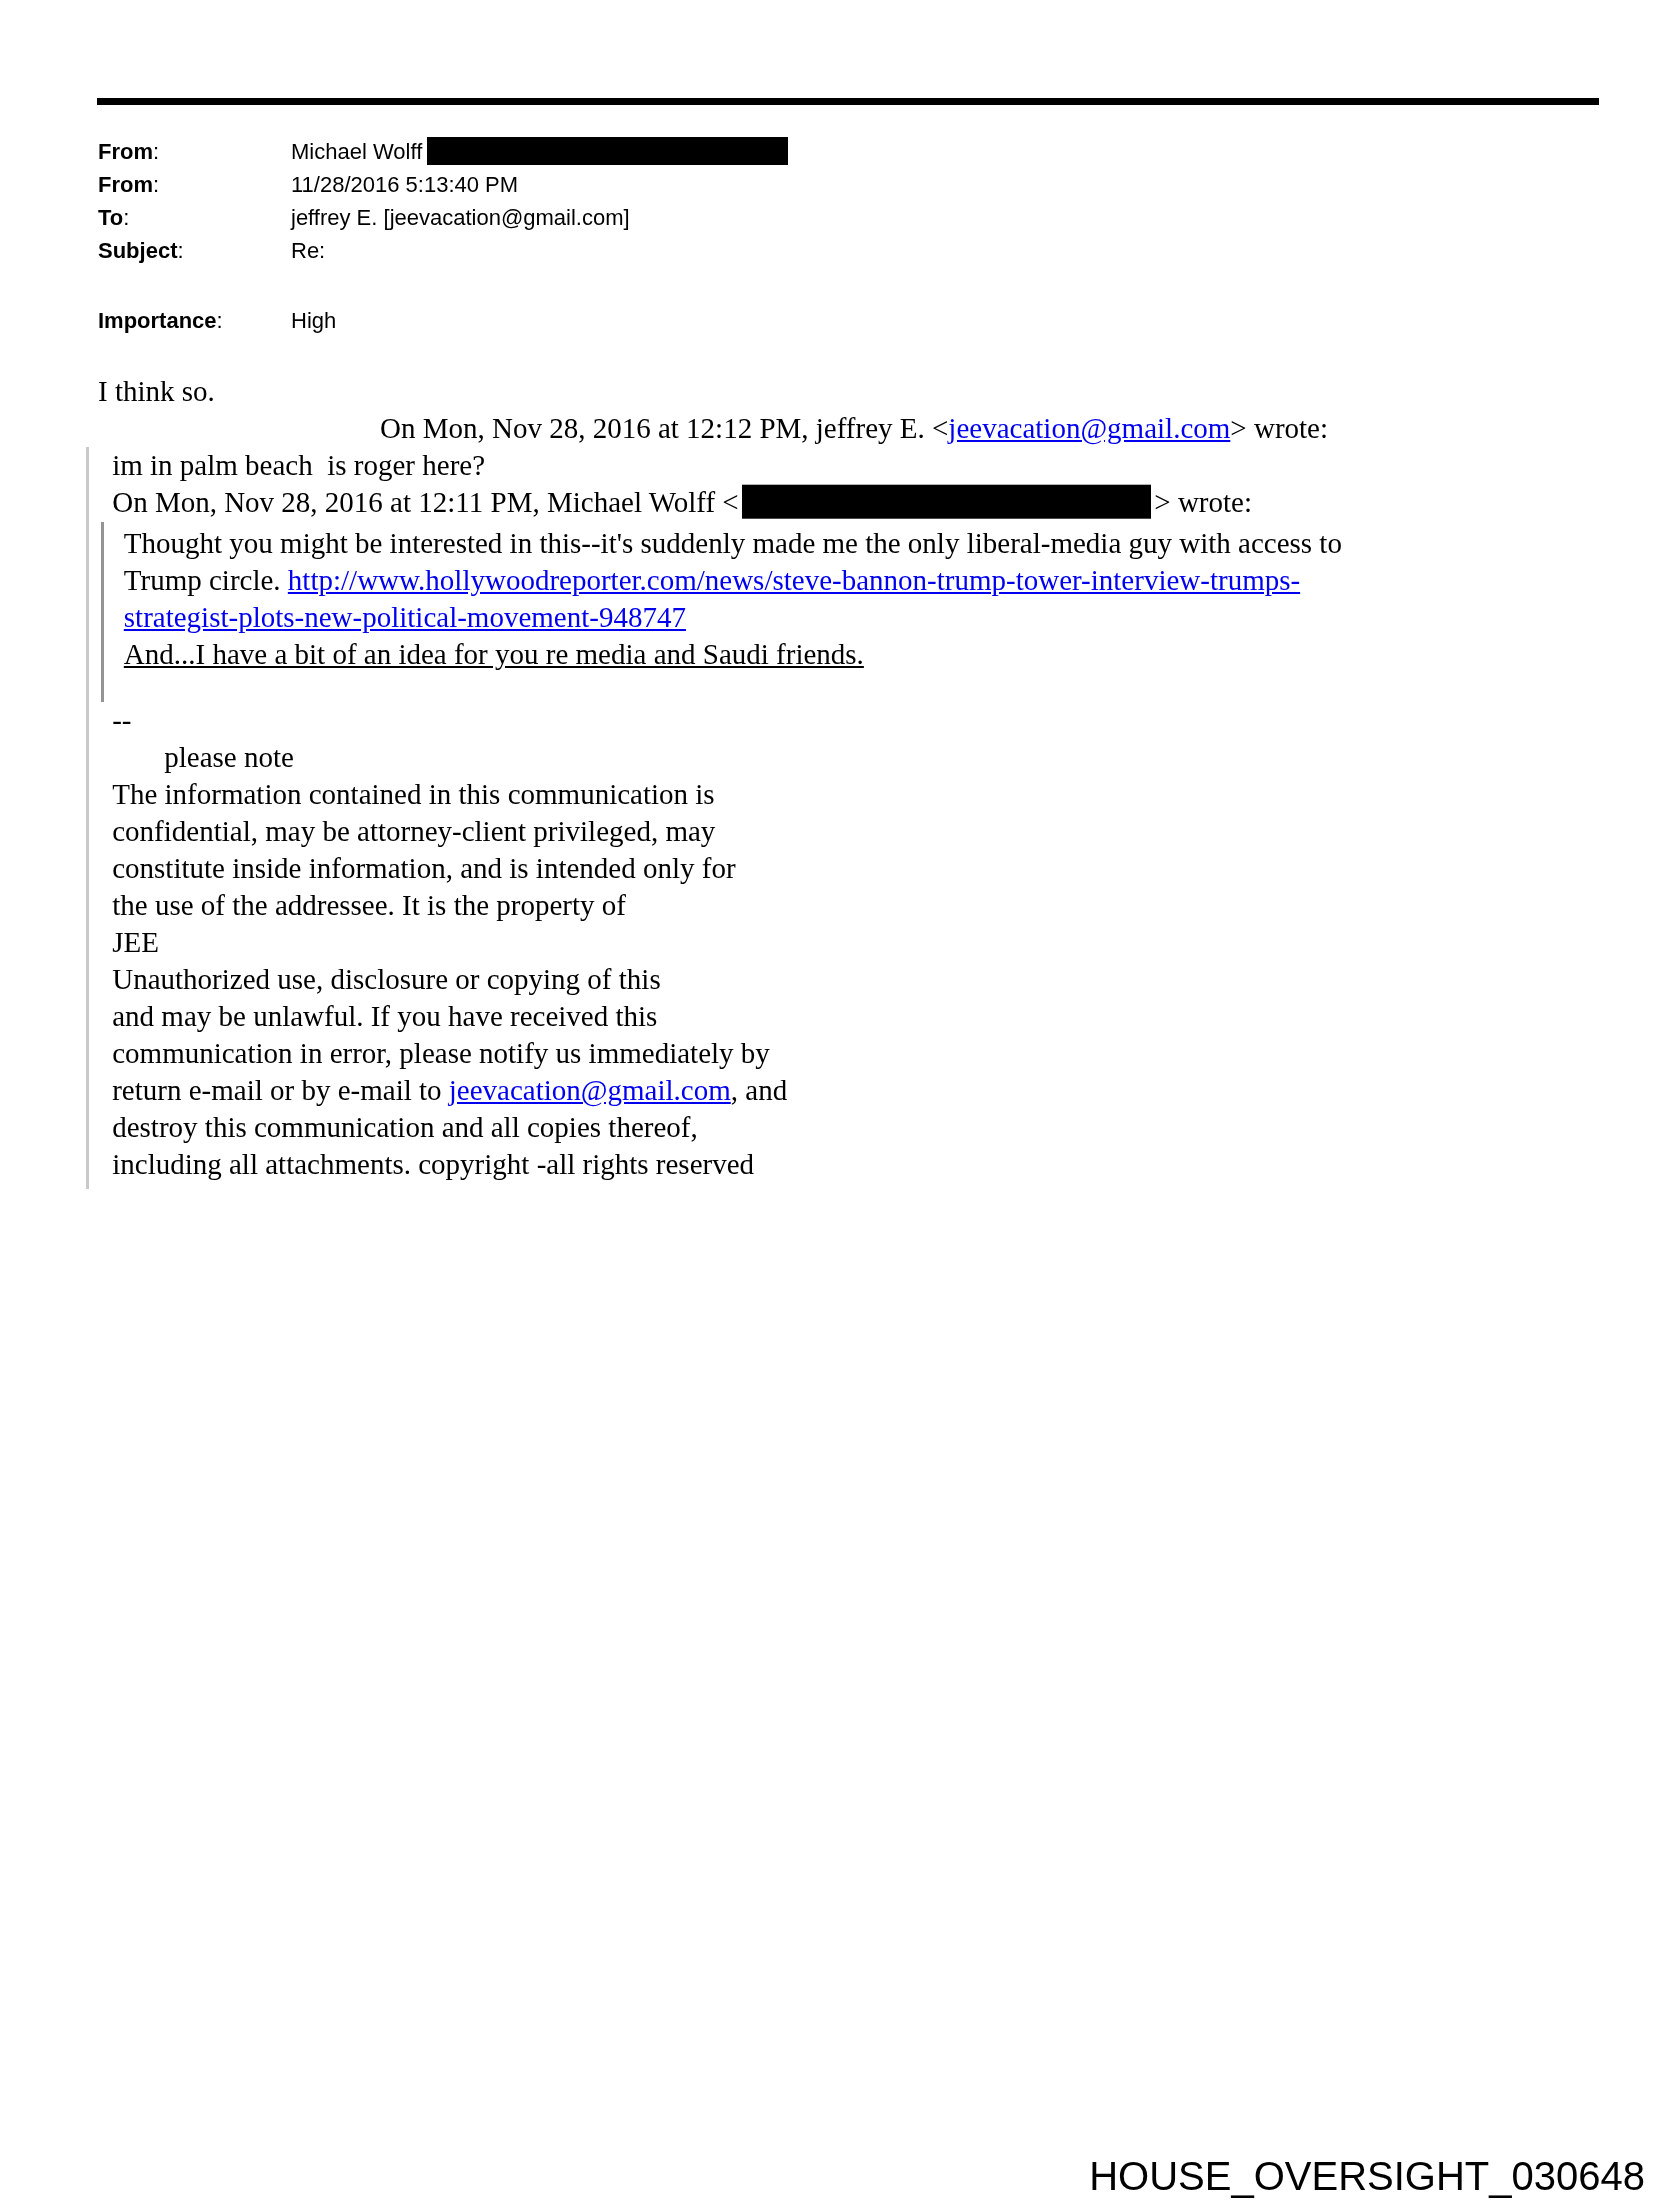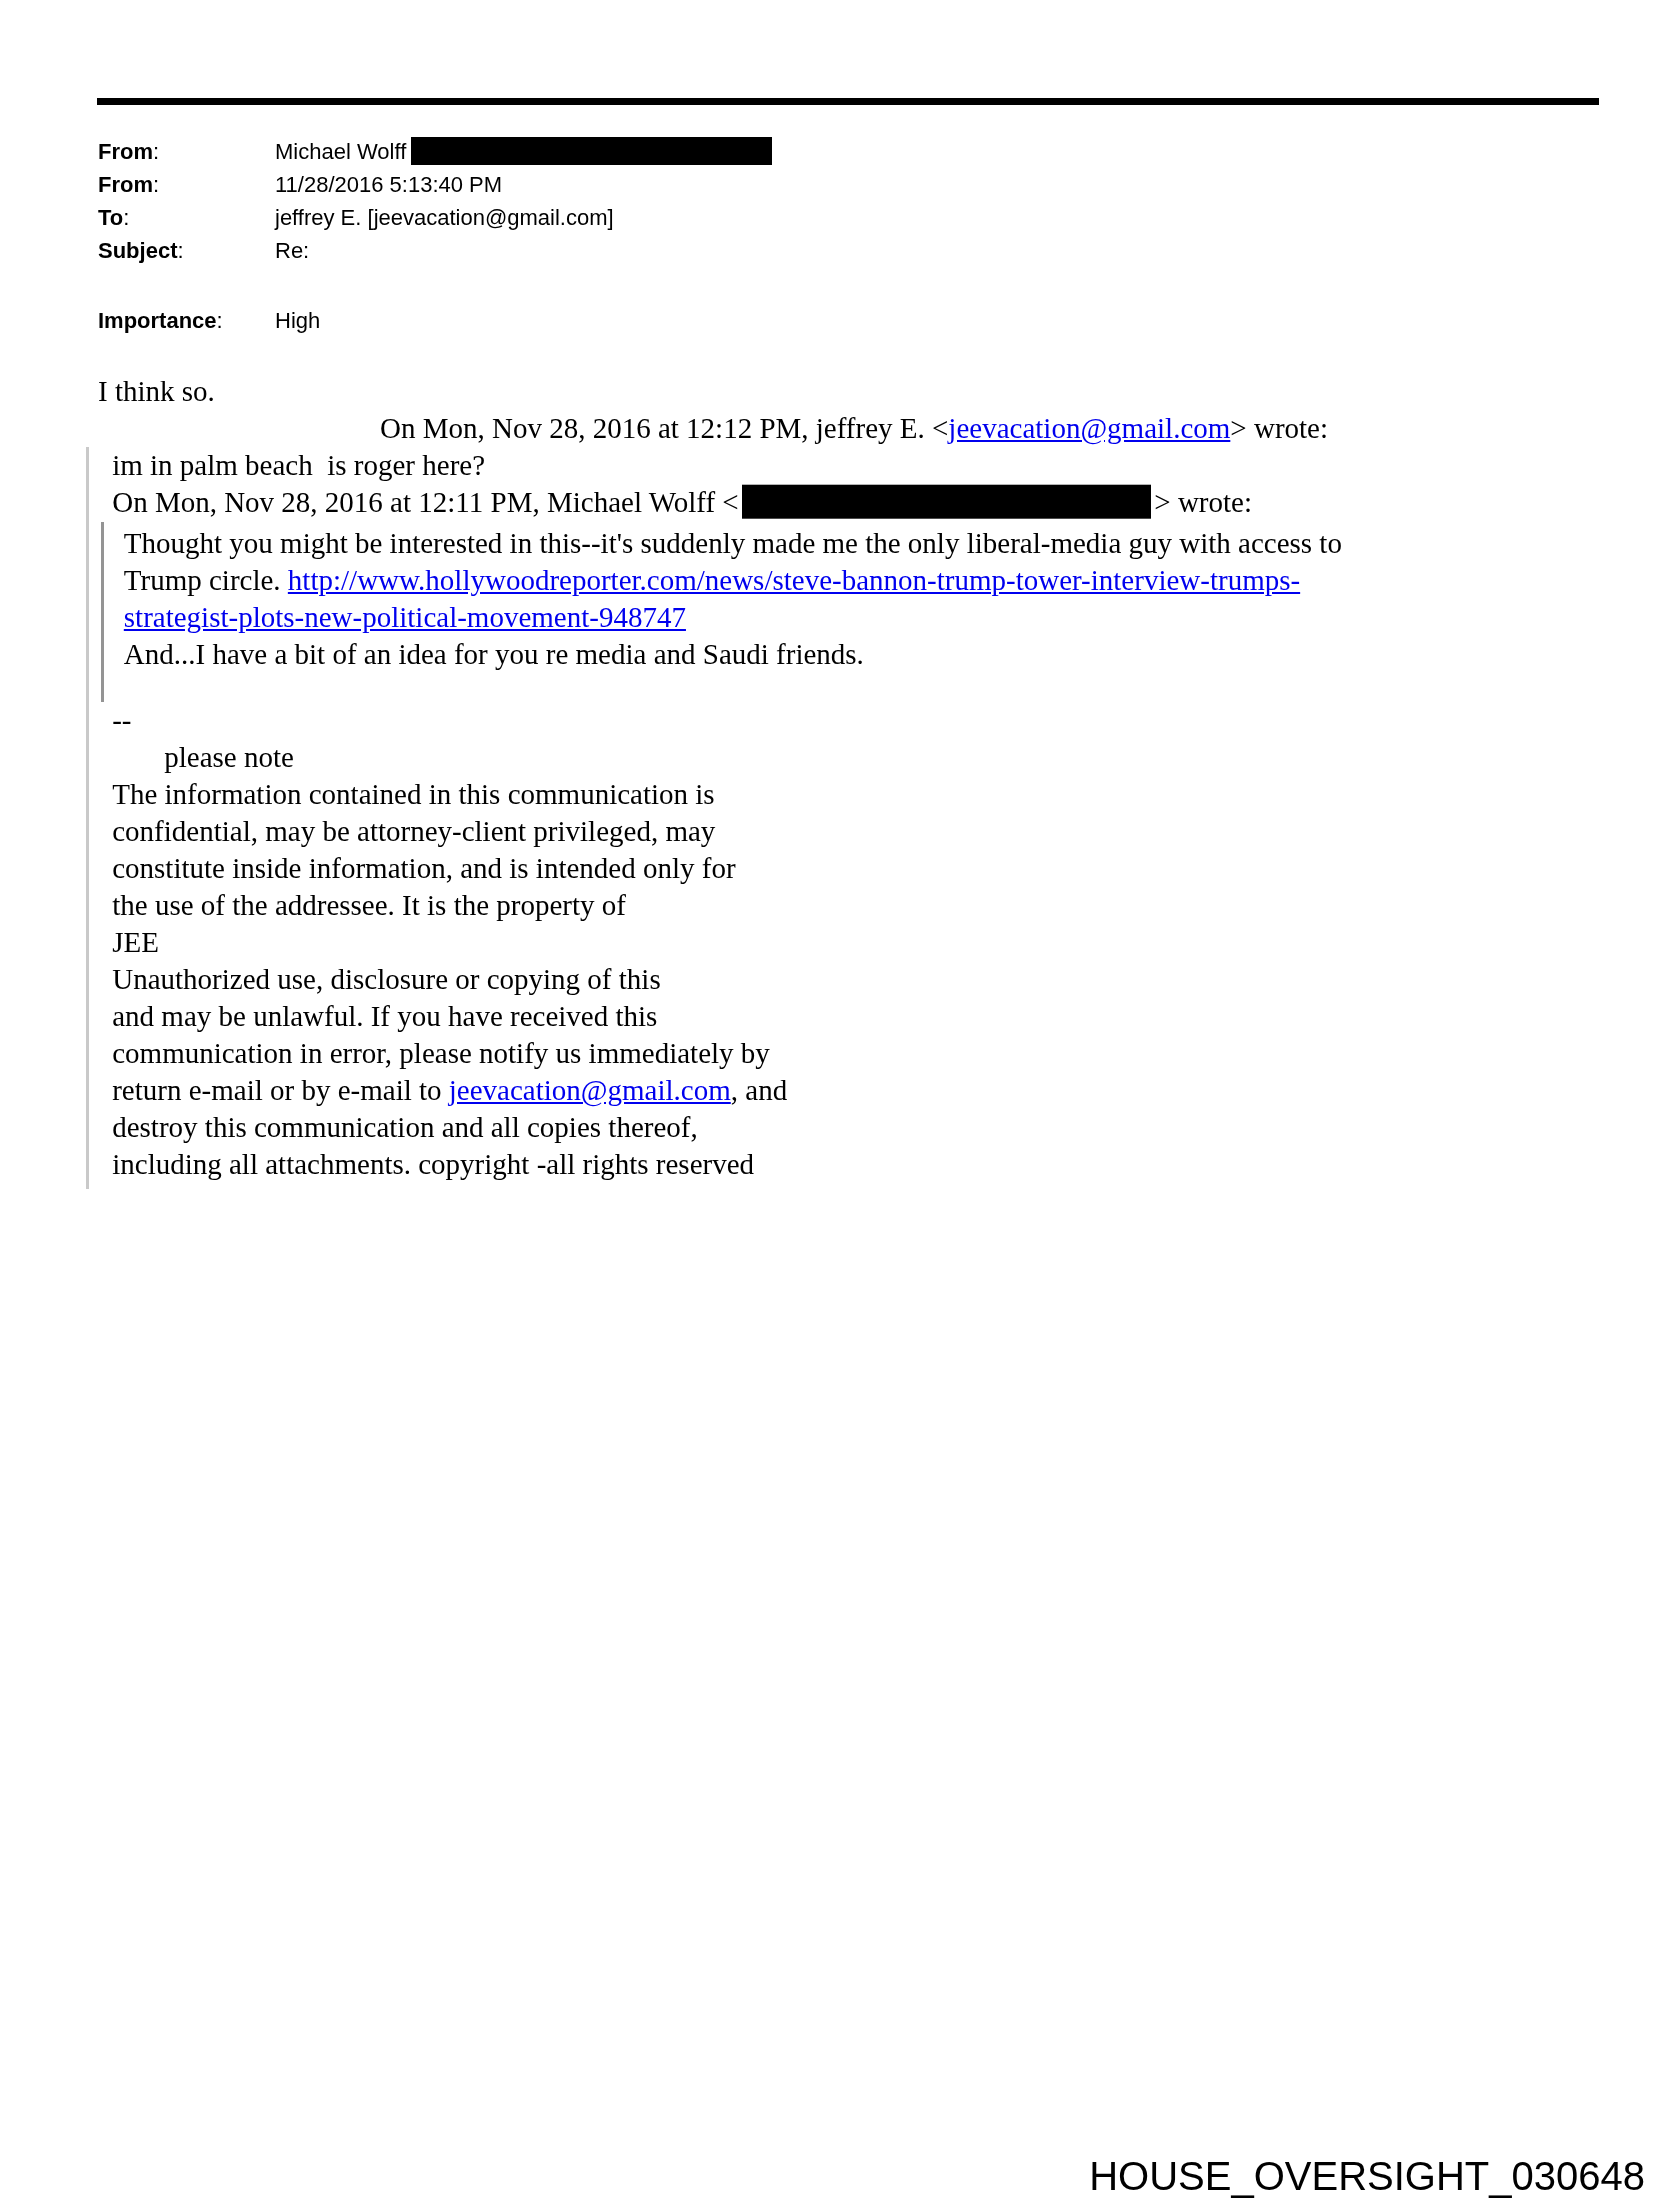--- a/index.html
+++ b/index.html
@@ -21,21 +21,21 @@
   }
   
   .email-header {
     position: absolute;
     left: 98px;
     top: 135px;
     font-family: "Liberation Sans", sans-serif;
     font-size: 22px;
     line-height: 33px;
   }
-  .hrow { display: flex; }
+  .hrow { display: flex; gap: 16px; }
   .hrow.importance-row { margin-top: 37px; }
   .hlabel { width: 177px; flex: 0 0 177px; }
   .hlabel .lbl { font-weight: bold; }
   .hvalue { white-space: nowrap; }
   
   .redaction {
     display: inline-block;
     background: #000;
     vertical-align: middle;
   }
@@ -59,21 +59,21 @@
     margin-left: -12.4px;
     padding: 0 0 5.2px 23.6px;
   }
   .palm-line { white-space: pre-wrap; }
   .attr2 { margin-top: 35px; }
   blockquote.q2 {
     border-left: 3.3px solid #949494;
     margin-left: -11px;
     padding: 2.6px 0 29.5px 19.6px;
   }
-  .closing-line { margin-top: 37px; }
+  .closing-line { margin-top: 37px; text-decoration: underline; }
   .sig-sep { margin-top: 133px; }
   .sig-note { text-indent: 52px; }
   .link { color: #0000EE; text-decoration: underline; cursor: pointer; }
   
   .bates {
     position: absolute;
     right: 24px;
     top: 2160px;
     font-family: "Liberation Sans", sans-serif;
     font-size: 40px;

